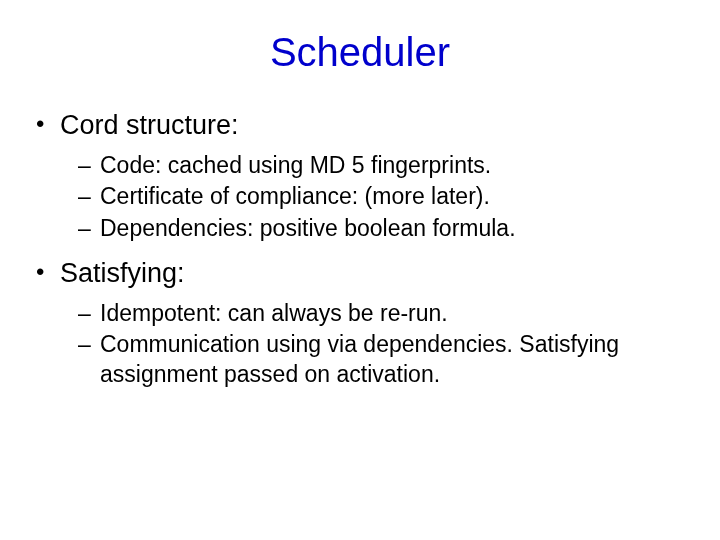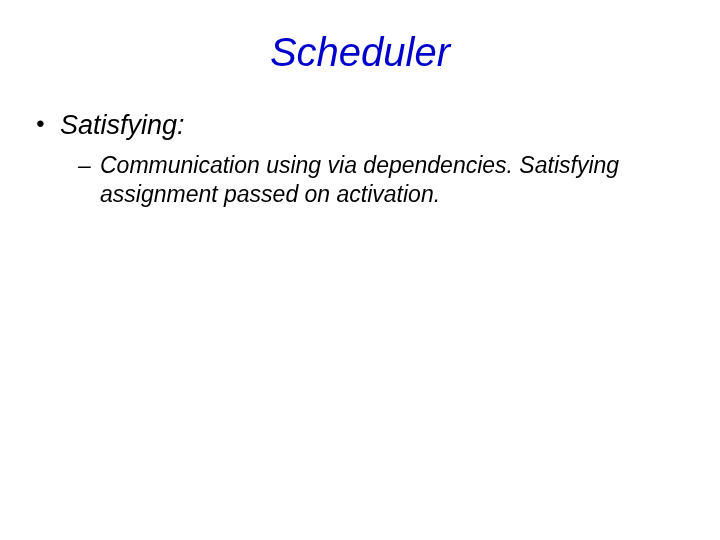--- a/index.html
+++ b/index.html
@@ -11,21 +11,20 @@
     font-family: Arial, Helvetica, sans-serif;
     color: #000000;
     overflow: hidden;
   }
   .slide {
     box-sizing: border-box;
     width: 720px;
     height: 540px;
     padding: 18px 28px 18px 28px;
     position: relative;
-    font-style: italic;
   }
   .title {
     text-align: center;
     font-size: 40px;
     color: #0000cc;
     margin: 12px 0 34px 0;
     font-weight: 400;
   }
   ul.top {
     list-style: none;
@@ -70,19 +69,28 @@
     color: #000000;
   }
 </style>
 </head>
 <body>
 
 <div class="slide">
   <h1 class="title">Scheduler</h1>
   <ul class="top">
     <li>
+      <span>Cord structure:</span>
+      <ul class="sub">
+        <li>Code: cached using MD 5 fingerprints.</li>
+        <li>Certificate of compliance: (more later).</li>
+        <li>Dependencies: positive boolean formula.</li>
+      </ul>
+    </li>
+    <li>
       <span>Satisfying:</span>
       <ul class="sub">
+        <li>Idempotent: can always be re-run.</li>
         <li>Communication using via dependencies.  Satisfying assignment passed on activation.</li>
       </ul>
     </li>
   </ul>
 </div>
 
 </body></html>

